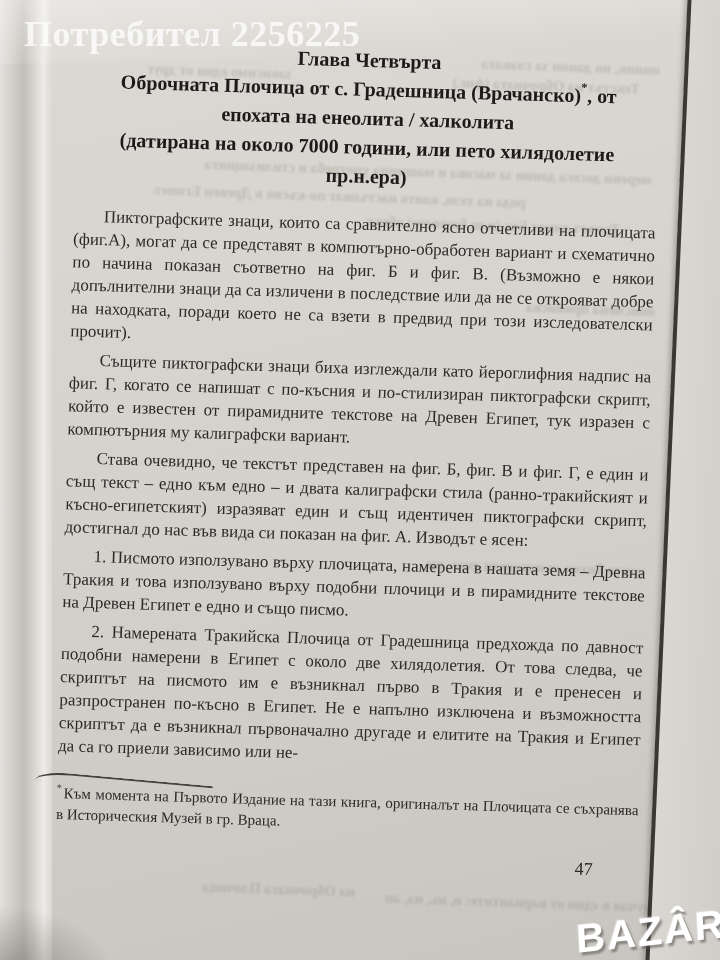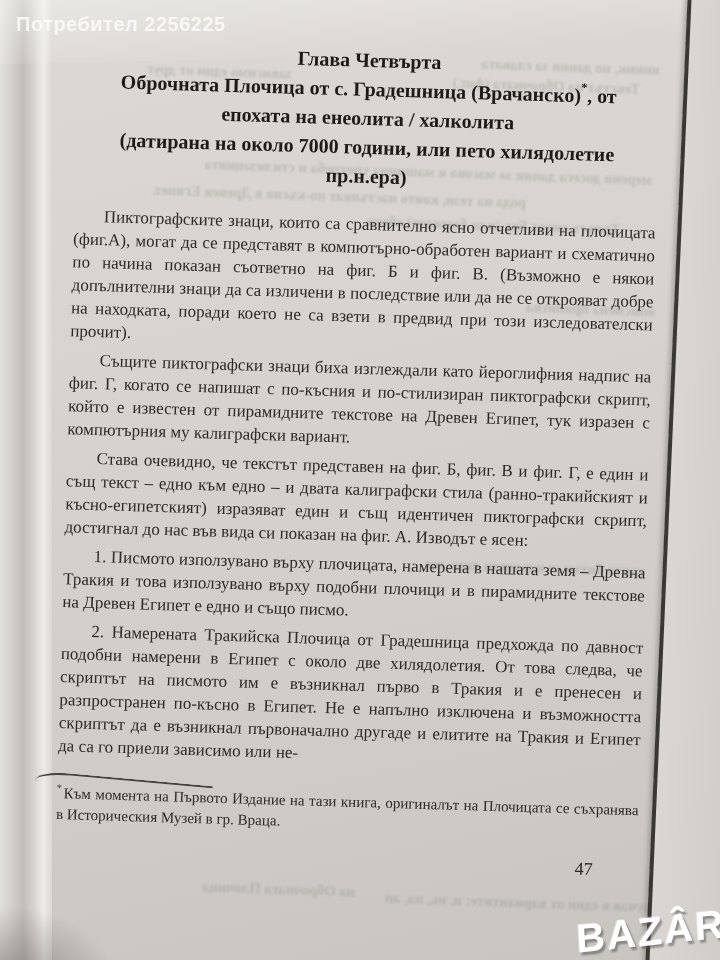--- a/index.html
+++ b/index.html
@@ -35,22 +35,22 @@
   .heading sup{font-size:12px;vertical-align:top;line-height:1;}
   .body-text p{margin:0 0 6px 0;font-size:17px;line-height:23px;
     text-align:justify;text-indent:30px;}
   .footnote-rule{width:178px;height:8px;margin:14px 0 2px -22px;
     border-top:2.5px solid #44423d;border-radius:60% 0 0 0/300% 0 0 0;
     transform:rotate(3.4deg);transform-origin:left center;}
   .footnote{font-size:15px;line-height:21px;text-align:justify;margin:2px 0 0 0;}
   .footnote sup{font-size:10px;vertical-align:top;line-height:1;padding-right:2px;}
   .page-number{text-align:right;margin:18px 44px 0 0;font-size:18px;color:#2c2a27;}
   
-  .user-watermark{position:absolute;top:13px;left:16px;
-    font-family:Liberation Sans, sans-serif;font-weight:bold;font-size:20px;
+  .user-watermark{position:absolute;top:13px;left:24px;
+    font-family:Liberation Serif, serif;font-weight:bold;font-size:36px;
     color:rgba(253,253,253,.82);letter-spacing:.5px;}
   .bazar-logo{position:absolute;bottom:6px;right:-6px;
     font-family:"Liberation Sans",sans-serif;font-weight:900;font-size:40px;
     color:#ffffff;letter-spacing:2px;transform:rotate(-6deg) skewX(-3deg);
     text-shadow:2px 3px 2px rgba(85,82,78,.55),-1px -1px 0 rgba(255,255,255,.35);
     z-index:9;}
 </style>
 </head>
 <body>
 

